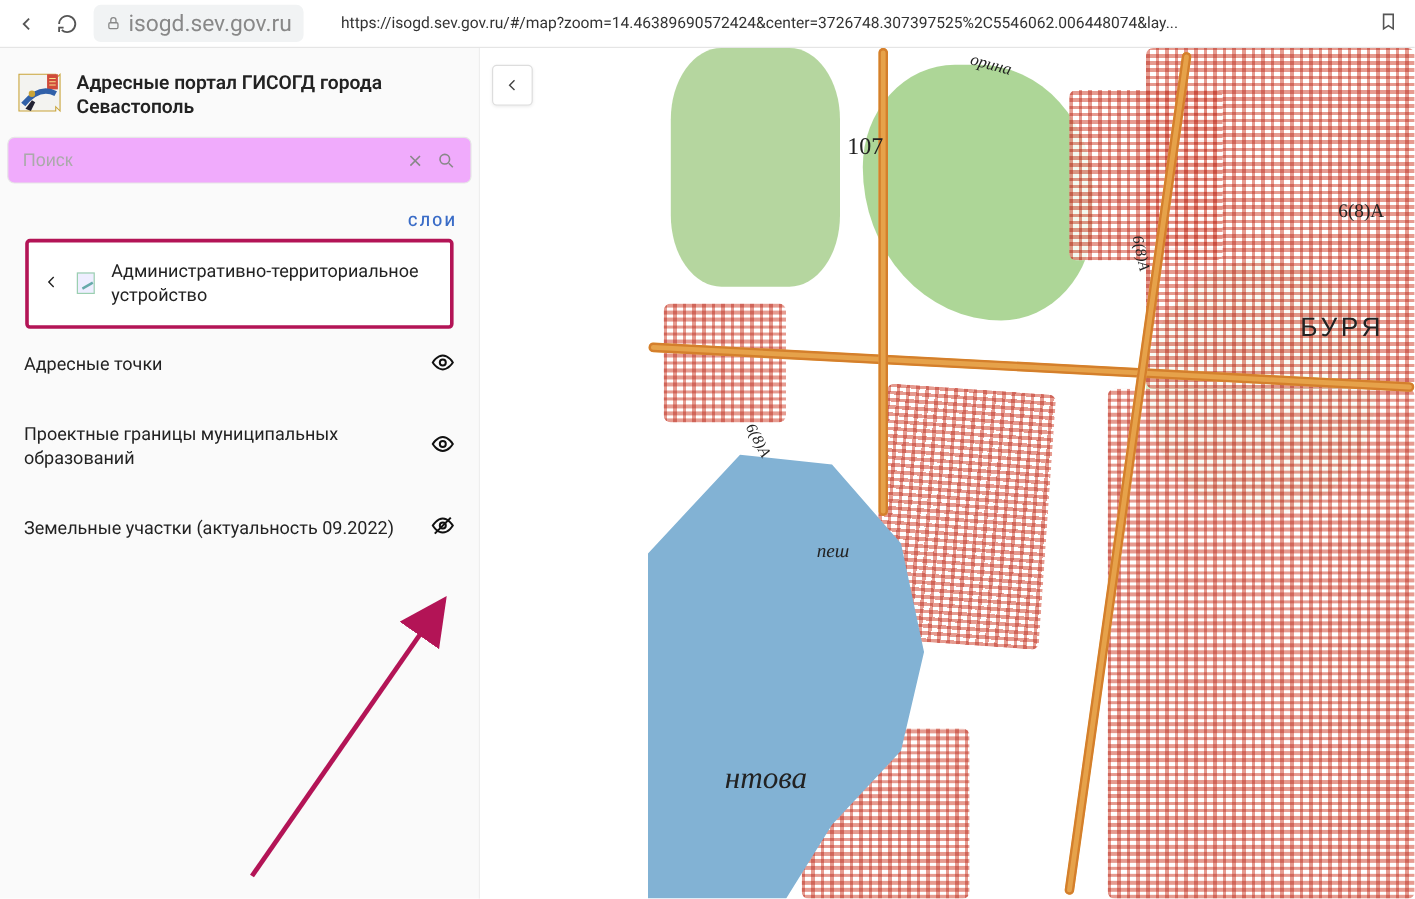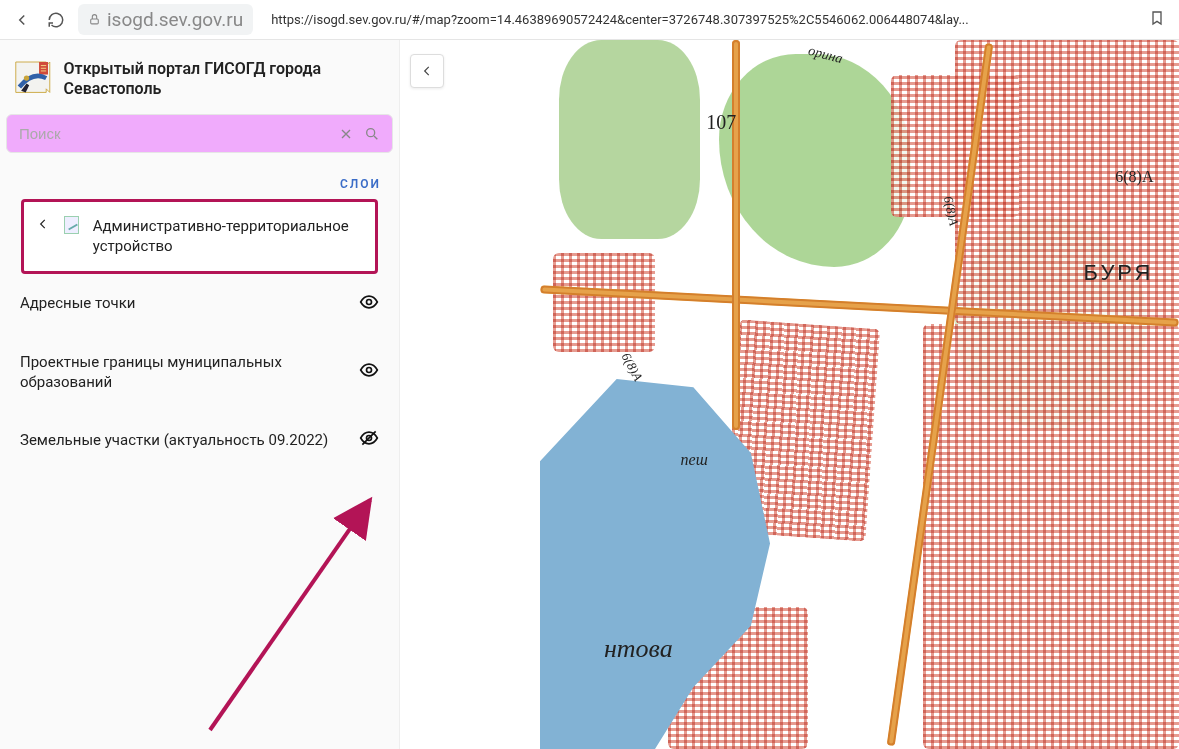--- a/index.html
+++ b/index.html
@@ -3,40 +3,40 @@
 <meta charset="utf-8">
 <style>
   * { box-sizing: border-box; margin: 0; padding: 0; }
   html, body { width: 1179px; height: 749px; font-family: -apple-system, BlinkMacSystemFont, "Segoe UI", Roboto, Arial, sans-serif; overflow: hidden; background: #fff; }
   
   
   .browser-bar { height: 40px; display: flex; align-items: center; padding: 0 10px; gap: 10px; border-bottom: 1px solid #e5e5e5; }
   .nav-btn { width: 24px; height: 24px; display: flex; align-items: center; justify-content: center; color: #555; cursor: pointer; }
   .url-box { display: flex; align-items: center; background: #f1f3f4; border-radius: 6px; padding: 4px 10px; gap: 6px; font-size: 19px; color: #888; }
   .lock-icon { color: #888; }
-  .url-tail { font-size: 13px; color: #333; flex: 1; white-space: nowrap; overflow: hidden; text-overflow: ellipsis; margin-left: 8px; }
+  .url-tail { font-size: 13px; color: #333; flex: 1; white-space: nowrap; overflow: hidden; text-overflow: ellipsis; margin-left: 21px; }
   .bookmark { width: 20px; color: #555; }
 
   
   .app { display: flex; height: 709px; width: 100%; position: relative; }
   .sidebar { width: 400px; background: #fafafa; border-right: 1px solid #eee; display: flex; flex-direction: column; }
   .header { display: flex; align-items: center; gap: 12px; padding: 18px 14px 14px 14px; }
   .coat { width: 42px; height: 42px; position: relative; }
   .coat svg { width: 100%; height: 100%; }
   .title { font-size: 16px; font-weight: 600; color: #222; line-height: 1.25; }
   
   .search-wrap { margin: 0 6px 10px 6px; background: #f0abfc; border: 1px solid #e6e6e6; border-radius: 6px; display: flex; align-items: center; padding: 10px 12px; }
   .search-input { flex: 1; border: none; outline: none; font-size: 15px; color: #333; background: transparent; }
   .search-input::placeholder { color: #aaa; }
   .search-icons { display: flex; gap: 10px; color: #888; }
   .icon-btn { cursor: pointer; display: flex; align-items: center; }
 
   .tab-row { padding: 14px 18px 8px 18px; font-size: 12px; letter-spacing: 2px; color: #3a6cc7; font-weight: 600; text-align: right; }
 
-  .group-header { margin: 0 21px; border: 3px solid #b31456; border-radius: 4px; background: #fff; display: flex; align-items: flex-start; padding: 14px 12px; gap: 14px; cursor: pointer; }
+  .group-header { margin: 0 21px; border: 3px solid #b31456; border-radius: 4px; background: #fff; display: flex; align-items: center; padding: 14px 12px; gap: 14px; cursor: pointer; }
   .chev { color: #222; }
   .thumb { width: 18px; height: 18px; border: 1px solid #9bd0b0; background: #eef; position: relative; }
   .thumb::after { content: ""; position: absolute; left: 3px; top: 9px; width: 10px; height: 2px; background: #6aa; transform: rotate(-30deg); }
   .group-label { font-size: 15px; color: #222; line-height: 1.35; }
 
   .layers { padding: 0 6px; }
   .layer-item { display: flex; align-items: center; justify-content: space-between; padding: 18px 14px; font-size: 15px; color: #222; cursor: pointer; }
   .layer-item span.lbl { flex: 1; padding-right: 10px; line-height: 1.35; }
   .eye { color: #111; }
 
@@ -115,21 +115,21 @@
       <div class="coat">
         <svg viewBox="0 0 42 42">
           <path d="M2 2 h34 v4 l4 -4 v34 l-4 -4 v4 h-34 z" fill="#f3f3f0" stroke="#c9a438" stroke-width="1"></path>
           <rect x="28" y="2" width="10" height="14" fill="#d04a3a"></rect>
           <path d="M30 6 l6 0 M30 9 l6 0 M30 12 l6 0" stroke="#f7e28a" stroke-width="1"></path>
           <path d="M6 30 q15 -18 30 -10" stroke="#3060a8" stroke-width="5" fill="none"></path>
           <path d="M8 34 l6 -8 l3 2 l-4 8 z" fill="#223"></path>
           <circle cx="14" cy="20" r="3" fill="#c9a438"></circle>
         </svg>
       </div>
-      <div class="title">Открытый портал ГИСОГД города Севастополь</div>
+      <div class="title">Адресные портал ГИСОГД города Севастополь</div>
     </div>
 
     <div class="search-wrap">
       <input class="search-input" placeholder="Поиск" style="">
       <div class="search-icons">
         <span class="icon-btn">
           <svg width="16" height="16" viewBox="0 0 24 24" stroke="currentColor" stroke-width="2" fill="none">
               <path d="M6 6l12 12M18 6L6 18"></path>
             </svg>
         </span>

